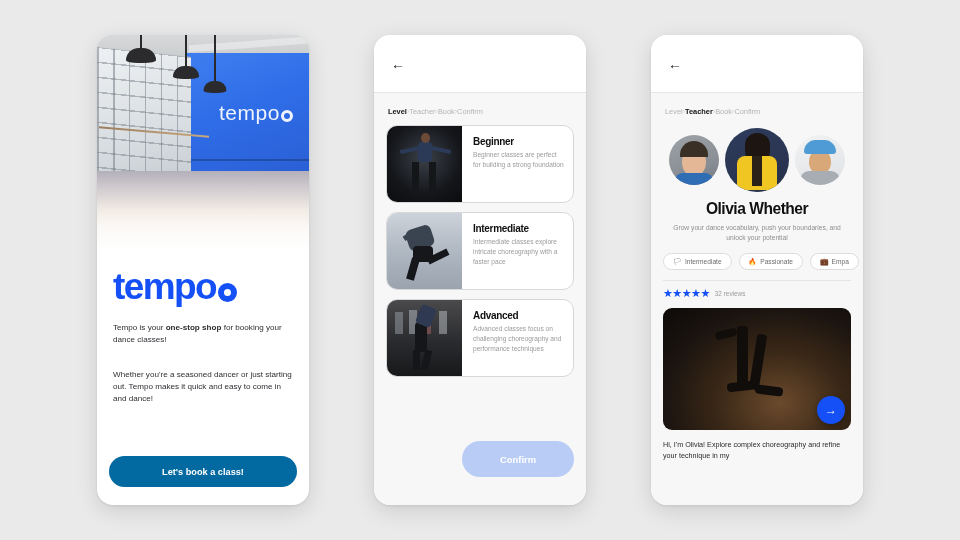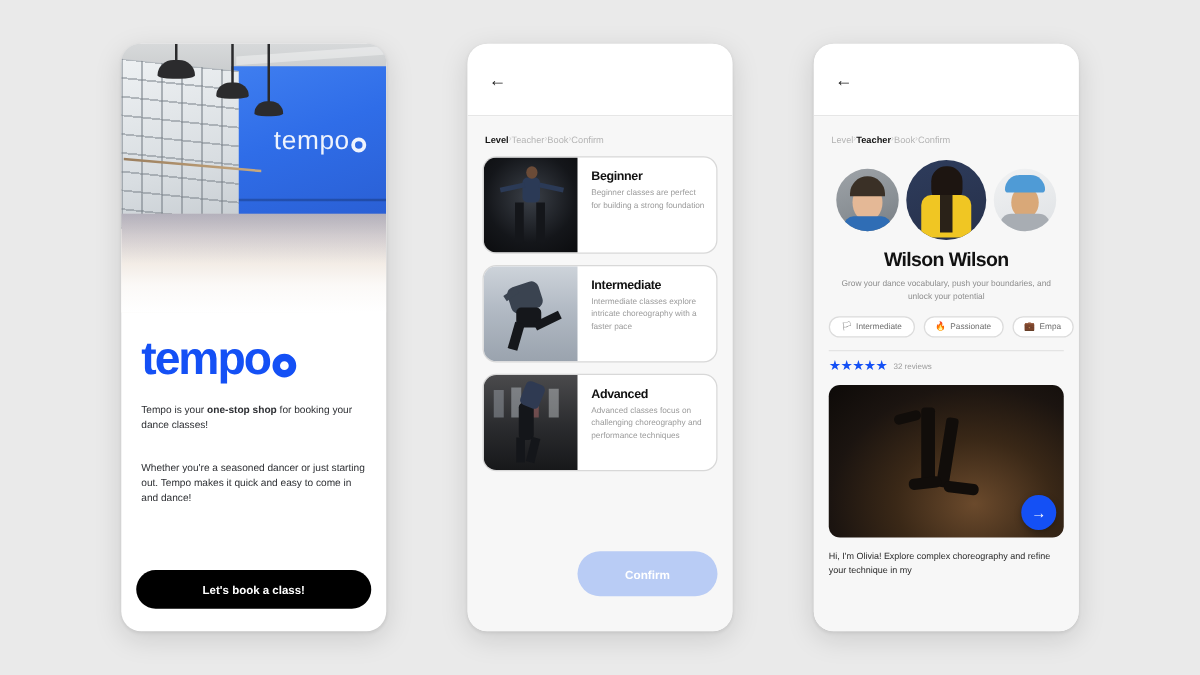--- a/index.html
+++ b/index.html
@@ -77,21 +77,21 @@
   }
   .brand .brand-o {
     display:inline-block; width:19px; height:19px; border:6px solid #1450f5;
     border-radius:50%; margin-left:2px; position:relative; top:6px;
   }
   .s1-p { font-size:8.1px; line-height:1.45; color:#2d2f33; margin-top:17px; }
   .s1-p b { font-weight:700; }
   .s1-p2 { margin-top:24px; }
   .cta {
     position:absolute; left:12px; right:12px; bottom:18px; height:31px;
-    background:#000000; color:#fff; border:none; border-radius:17px;
+    background:#0369a1; color:#fff; border:none; border-radius:17px;
     font-family:inherit; font-size:9.2px; font-weight:700; cursor:pointer;
     display:flex; align-items:center; justify-content:center;
   }
 
   
   .topbar {
     height:58px; background:#fff; border-bottom:1px solid #e6e6e6;
     display:flex; align-items:center; padding:0 14px;
   }
   .back-btn {
@@ -304,21 +304,21 @@
           <div class="face" style="left:12px;top:28px;width:40px;height:34px;background:#f0c623;border-radius:8px 8px 0 0;"></div>
           <div class="face" style="left:27px;top:28px;width:10px;height:30px;background:#2a2218;border-radius:0;"></div>
         </div>
         <div class="tav tav-sm av3">
           <div class="face" style="left:14px;top:14px;width:22px;height:26px;background:#d9a878;"></div>
           <div class="face" style="left:9px;top:5px;width:32px;height:14px;background:#4f9bd6;border-radius:14px 14px 3px 3px;"></div>
           <div class="face" style="left:5px;top:36px;width:40px;height:18px;background:#a8adb3;border-radius:9px;"></div>
         </div>
       </div>
 
-      <div class="teacher-name">Wilson Wilson</div>
+      <div class="teacher-name">Olivia Whether</div>
       <div class="teacher-bio">Grow your dance vocabulary, push your boundaries, and unlock your potential</div>
 
       <div class="chips">
         <div class="chip">
           <span class="chip-ico">🏳</span>
           <span>Intermediate</span>
         </div>
         <div class="chip">
           <span class="chip-ico">🔥</span>
           <span>Passionate</span>

